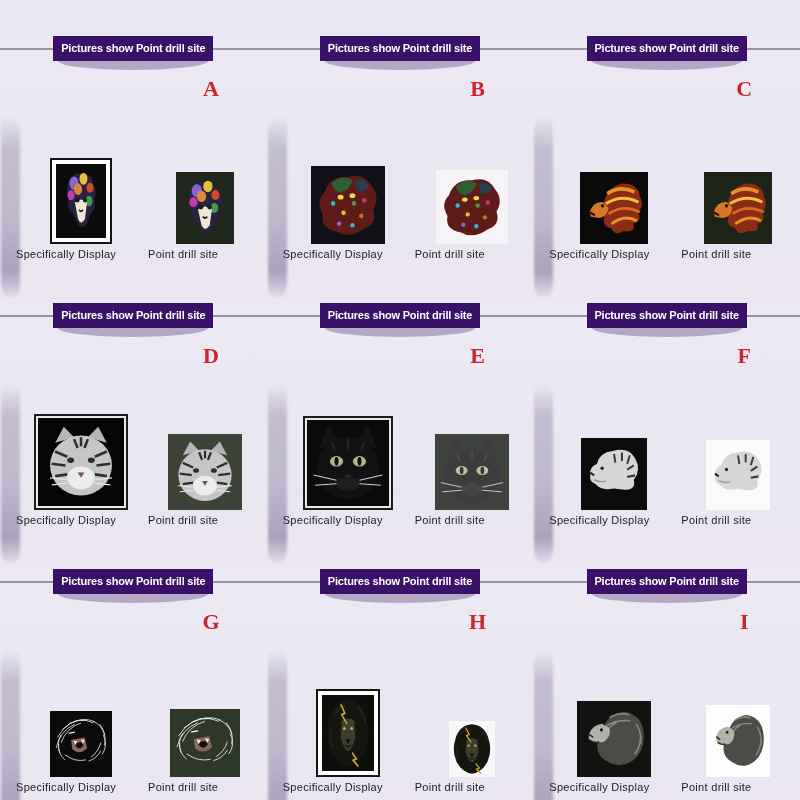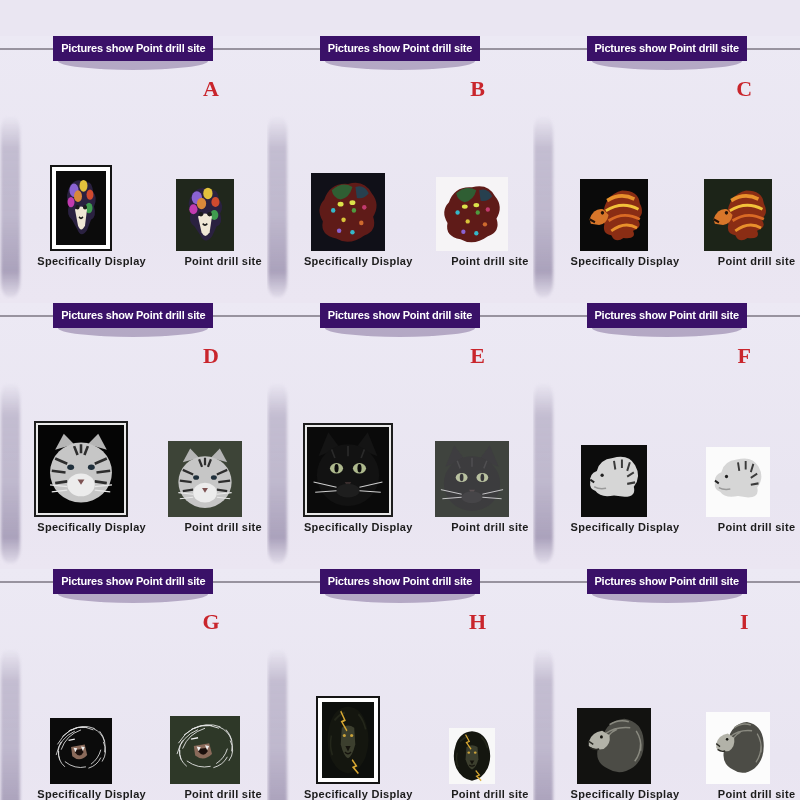--- a/index.html
+++ b/index.html
@@ -53,21 +53,21 @@
     border-radius:0 0 50% 50% / 0 0 100% 100%;
   }
   .letter{
     position:absolute;top:40px;left:194px;width:34px;
     text-align:center;
     color:var(--letter-color,#c9252c);
     font-family:"Liberation Serif",serif;
     font-weight:bold;font-size:22px;
     z-index:2;
   }
-  .fig{position:absolute;bottom:36px;text-align:right;font-weight:bold;}
+  .fig{position:absolute;bottom:43px;text-align:left;}
   .fig-display{left:16px;width:130px;}
   .fig-drill{left:148px;width:114px;}
   .thumb{margin:0 auto 4px;box-shadow:0 0 0 0 transparent;}
   .thumb .art{width:100%;height:100%;}
   .thumb svg{width:100%;height:100%;display:block;}
   .framed{border:2px solid #141414;background:#ffffff;padding:4px;box-sizing:border-box;}
   .framed-thin{border:2px solid #1d1d1d;background:#e9e9e9;padding:2px;box-sizing:border-box;}
   .caption{
     font-size:11px;color:var(--label-color,#1c1c1c);
     white-space:nowrap;letter-spacing:0.3px;

